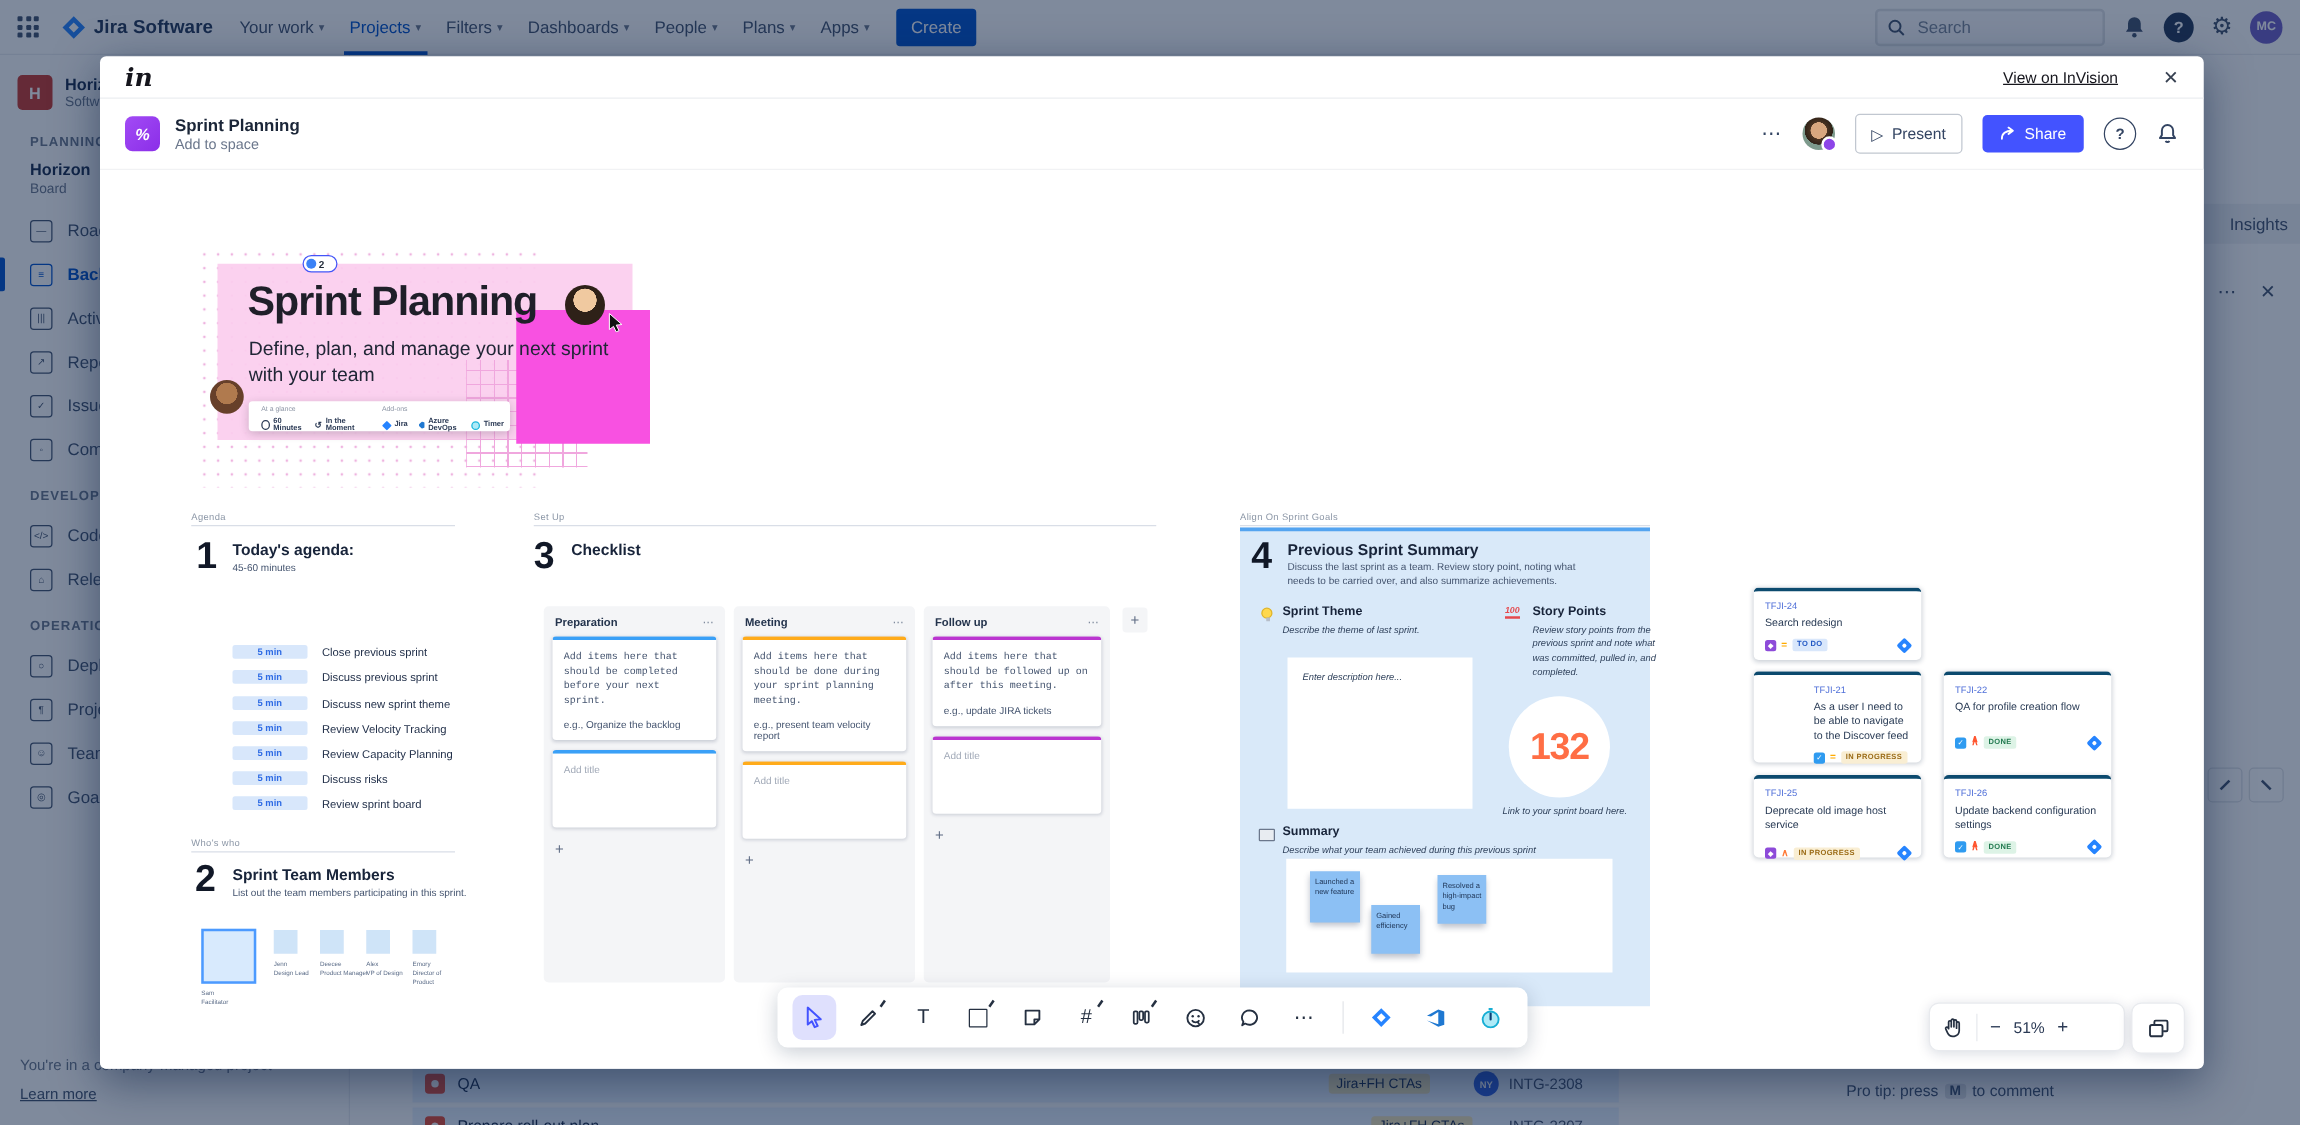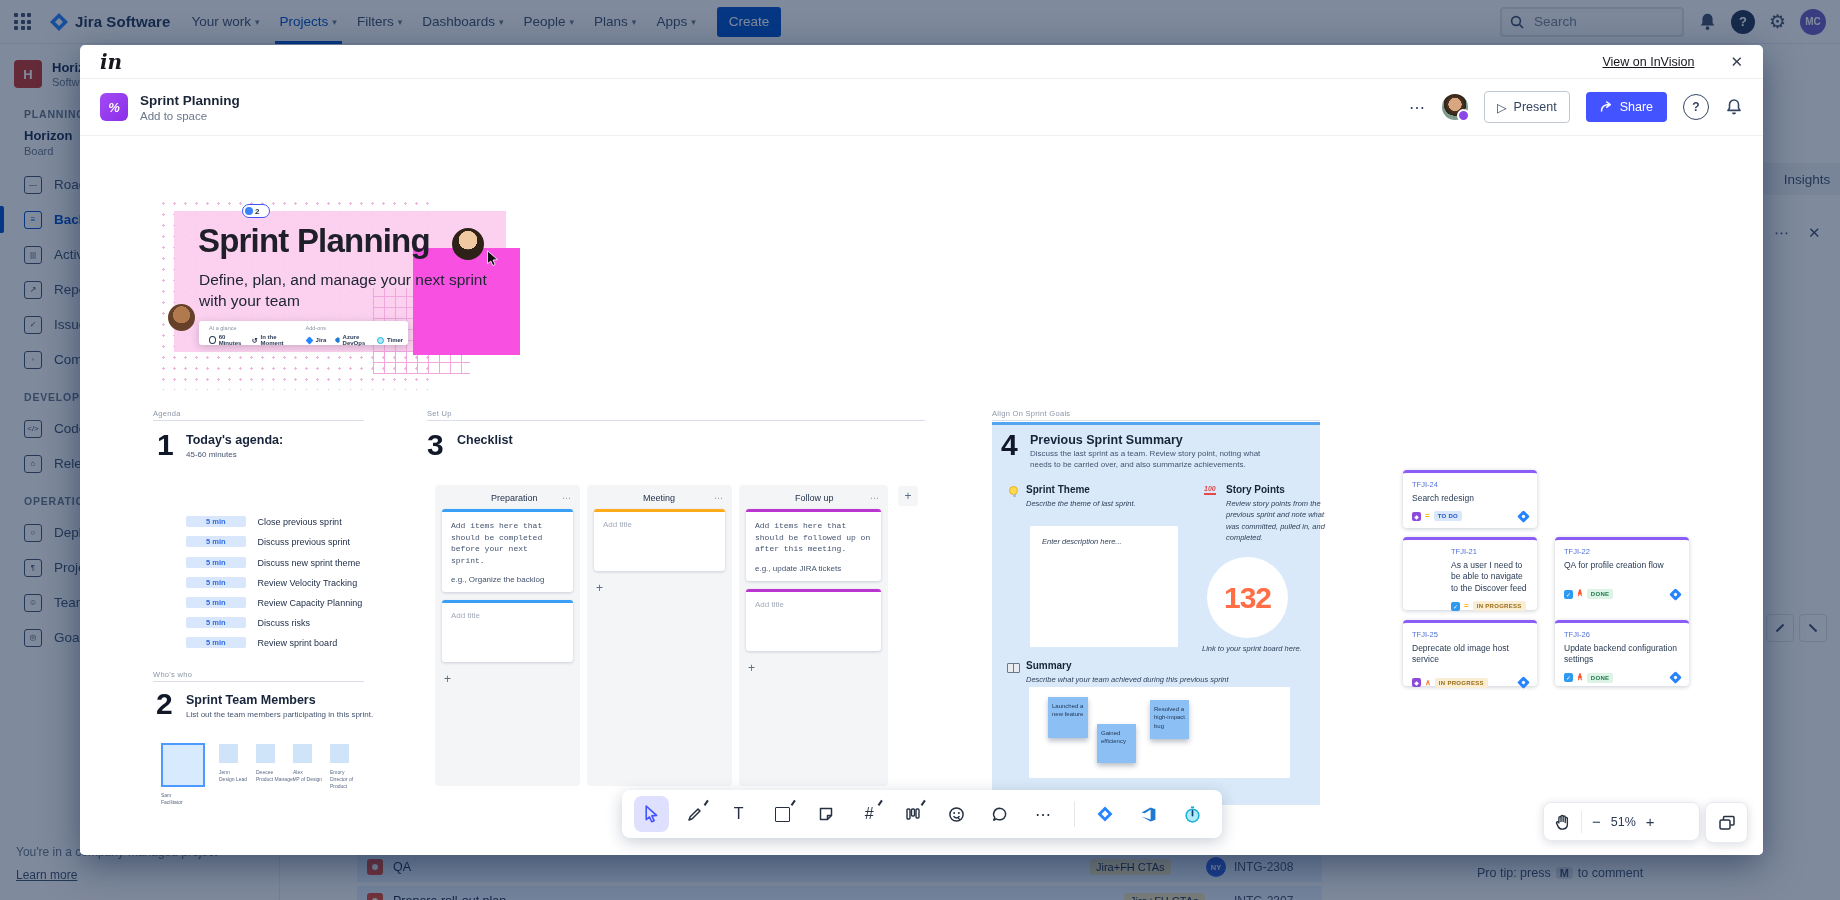--- a/index.html
+++ b/index.html
@@ -35,21 +35,21 @@
   .board-name{font-size:13px;font-weight:700;color:#172b4d;}
   .board-sub{font-size:11px;color:#6b778c;margin-top:2px;}
   .side-item{position:relative;display:flex;align-items:center;gap:12px;height:35px;padding-left:10px;font-size:13.5px;color:#42526e;cursor:pointer;}
   .side-item .si{width:16px;height:16px;border:1.8px solid #44546f;border-radius:3px;display:flex;align-items:center;justify-content:center;font-size:8px;color:#44546f;flex:none;line-height:1;}
   .side-item.selected{color:#0052cc;font-weight:600;}
   .side-item.selected .si{border-color:#0052cc;color:#0052cc;}
   .side-item.selected::before{content:"";position:absolute;left:-14px;top:4px;bottom:4px;width:4px;background:#0052cc;border-radius:0 2px 2px 0;}
   .side-foot{position:absolute;left:16px;bottom:16px;width:220px;font-size:12px;color:#6b778c;line-height:1.4;}
   .side-foot .lm{color:#42526e;text-decoration:underline;margin-top:6px;cursor:pointer;}
 
-  .bg-row{position:absolute;left:357px;width:965px;height:30px;background:#e9f2ff;display:flex;align-items:center;gap:10px;padding:0 10px;box-sizing:border-box;}
+  .bg-row{position:absolute;left:330px;width:965px;height:30px;background:#e9f2ff;display:flex;align-items:center;gap:10px;padding:0 10px;box-sizing:border-box;}
   .bug-ic{width:16px;height:16px;border-radius:3px;background:#e34935;display:flex;align-items:center;justify-content:center;flex:none;}
   .bug-ic i{width:6px;height:6px;border-radius:50%;background:#fff;}
   .bg-row .rt{font-size:12.5px;color:#172b4d;}
   .row-badge{position:absolute;background:#f1e3b9;border-radius:3px;font-size:11px;color:#172b4d;padding:2px 6px;}
   .row-avatar{position:absolute;width:20px;height:20px;border-radius:50%;background:#2c5fe0;color:#fff;font-size:7.5px;font-weight:700;display:flex;align-items:center;justify-content:center;}
   .row-key{position:absolute;font-size:12px;color:#42526e;}
   .pro-tip{position:absolute;left:1477px;top:866px;font-size:12.5px;color:#42526e;display:flex;align-items:center;gap:5px;}
   .pro-tip .kbd{background:#dfe2e7;border-radius:3px;padding:0 4px;font-size:11px;font-weight:700;color:#42526e;}
   .insights-btn{position:absolute;left:1752px;top:163px;width:110px;height:32px;background:#f1f2f4;border-radius:3px;display:flex;align-items:center;justify-content:center;font-size:13.5px;color:#42526e;cursor:pointer;}
   .panel-ic{position:absolute;font-size:15px;color:#42526e;cursor:pointer;}
@@ -108,21 +108,21 @@
   .agenda-pill{font-size:7.5px;font-weight:700;color:#2e6be4;background:#d8e7fb;padding:1px 20px;border-radius:2px;}
   .agenda-item{position:absolute;display:flex;gap:12px;align-items:center;}
   .agenda-item .al{font-size:9px;color:#22304a;}
 
   .mem-sq{position:absolute;background:#cfe4f8;}
   .mem-sq.sel{background:#d8eafd;border:2px solid #4c9aff;box-sizing:border-box;}
   .mem-lb{position:absolute;font-size:5px;color:#5a6b87;line-height:1.35;width:40px;}
 
   .ck-col{position:absolute;background:#f4f5f7;border-radius:4px;}
   .col-head{display:flex;align-items:center;justify-content:space-between;padding:8px 9px 6px;}
-  .col-name{font-size:9px;font-weight:400;color:#24344d;margin-left:47px;}
+  .col-name{font-size:9px;font-weight:700;color:#24344d;}
   .col-menu{font-size:9px;color:#7a869a;cursor:pointer;}
   .ccard{background:#fff;border-radius:3px;box-shadow:0 1px 3px rgba(9,30,66,.18);margin:0 7px 8px;padding:8px 9px;box-sizing:border-box;}
   .a0{border-top:3px solid #3aa0f7;}
   .a1{border-top:3px solid #ffab1a;}
   .a2{border-top:3px solid #bb35d0;}
   .ccard .d{font-size:8px;color:#44546f;line-height:1.45;font-family:Liberation Mono, monospace;}
   .ccard .e{font-size:8px;color:#44546f;margin-top:9px;}
   .ccard .ph-t{font-size:8px;color:#a2aab8;}
   .col-add{font-size:12px;color:#5e6c84;padding:2px 9px;cursor:pointer;}
   .add-col-tile{position:absolute;background:#f4f5f7;border-radius:3px;display:flex;align-items:center;justify-content:center;font-size:12px;color:#5e6c84;cursor:pointer;}
@@ -132,21 +132,21 @@
   .gp-title{font-size:10px;font-weight:700;color:#18243a;}
   .white-box{position:absolute;background:#fff;}
   .bulb{position:relative;width:9px;height:9px;border-radius:50%;background:#ffd84d;border:1px solid #e0b428;box-sizing:border-box;}
   .bulb::after{content:"";position:absolute;left:2.5px;bottom:-3px;width:3px;height:3px;background:#b7bec9;}
   .hundred{font-size:7px;font-weight:800;font-style:italic;color:#e5484d;border-bottom:2px double #e5484d;line-height:1.1;}
   .book{width:11px;height:8px;border:1px solid #6b778c;border-radius:1px;background:linear-gradient(90deg,#e8ecf1 49%,#6b778c 49%,#6b778c 51%,#e8ecf1 51%);}
   .sp-circle{position:absolute;border-radius:50%;background:#fff;display:flex;align-items:center;justify-content:center;}
   .sp-num{font-size:30px;font-weight:800;color:#ff6e45;letter-spacing:-1px;}
   .sticky{position:absolute;background:#8cc0f4;box-shadow:0 3px 5px rgba(9,30,66,.28);font-size:6px;color:#1d3354;padding:5px 4px;box-sizing:border-box;line-height:1.4;}
 
-  .jcard{position:absolute;width:134px;background:#fff;border-radius:4px;border-top:3px solid #8b5cf6;box-shadow:0 1px 4px rgba(9,30,66,.22);padding:7px 9px;box-sizing:border-box;}
+  .jcard{position:absolute;width:134px;background:#fff;border-radius:4px;border-top:3px solid #0c4a6e;box-shadow:0 1px 4px rgba(9,30,66,.22);padding:7px 9px;box-sizing:border-box;}
   .jkey{font-size:7.5px;color:#4f6fd8;margin-bottom:4px;}
   .jtitle{font-size:8.5px;color:#283a54;line-height:1.35;}
   .jmeta{display:flex;align-items:center;gap:4px;margin-top:7px;}
   .t-ic{width:9px;height:9px;border-radius:2px;display:flex;align-items:center;justify-content:center;color:#fff;font-size:6px;flex:none;}
   .t-epic{background:#8d4bd9;}
   .t-task{background:#2f9bf0;}
   .pr{font-size:8px;font-weight:800;line-height:1;}
   .pr-med{color:#ffab00;}
   .pr-min{color:#ffab00;}
   .pr-high{color:#ff7b3a;}
@@ -528,20 +528,24 @@
         <div class="ccard a0" style="height:62px;">
             <div class="ph-t">Add title</div>
           </div>
         <div class="col-add">+</div>
       </div>
       <div class="ck-col" style="left:507px;top:349px;width:145px;height:301px;">
         <div class="col-head">
             <span class="col-name">Meeting</span>
             <span class="col-menu">⋯</span>
           </div>
+        <div class="ccard a1">
+            <div class="d">Add items here that should be done during your sprint planning meeting.</div>
+            <div class="e">e.g., present team velocity report</div>
+          </div>
         <div class="ccard a1" style="height:62px;">
             <div class="ph-t">Add title</div>
           </div>
         <div class="col-add">+</div>
       </div>
       <div class="ck-col" style="left:659px;top:349px;width:149px;height:301px;">
         <div class="col-head">
             <span class="col-name">Follow up</span>
             <span class="col-menu">⋯</span>
           </div>

